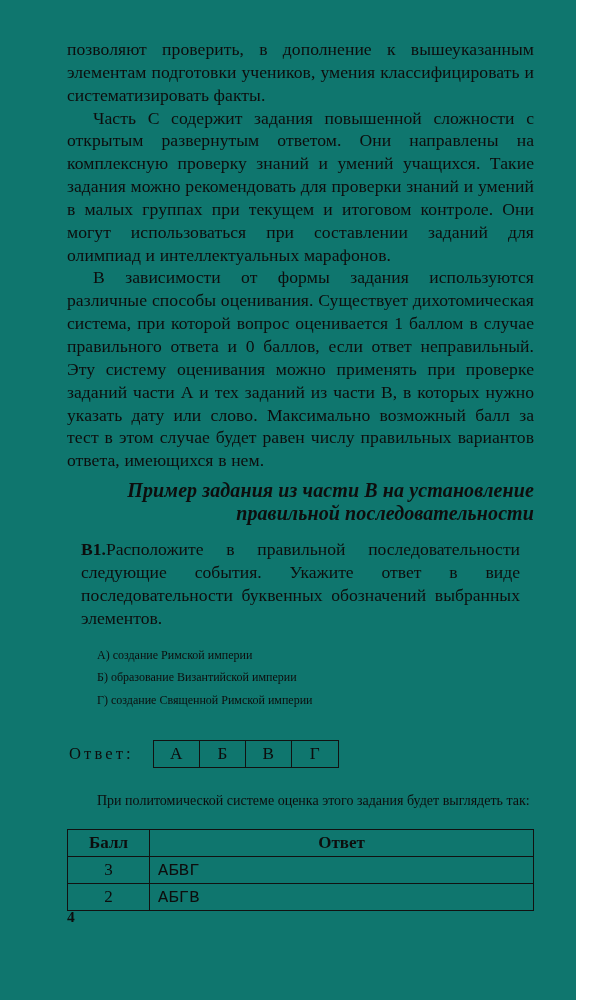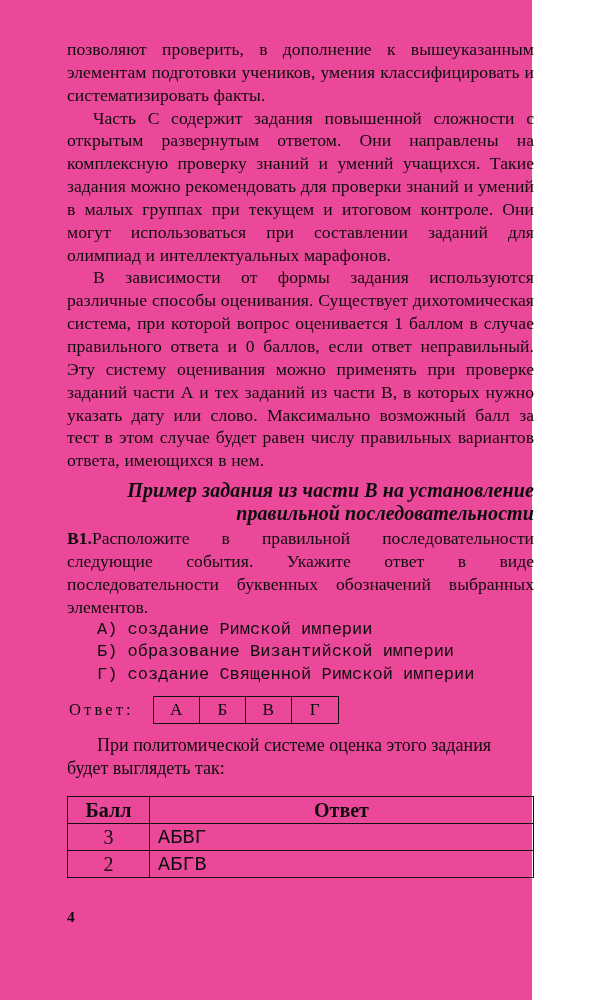--- a/index.html
+++ b/index.html
@@ -17,21 +17,22 @@
     color: #0d0d0d;
     -webkit-font-smoothing: none;
   }
 
   
   .page {
     position: absolute;
     left: 0; top: 0;
     width: 532px;
     height: 1000px;
-    background: #ec4899;
+    background: #0f766e;
+    padding-left: 44px;
   }
 
   
   .textcol {
     position: absolute;
     left: 67px;
     top: 38px;
     width: 467px;
   }
 
@@ -58,47 +59,46 @@
     text-indent: 30px;
     text-align: right;
     letter-spacing: 0.1px;
   }
 
   
   .task {
     margin-top: 3px;
   }
   p.task-text {
-    margin: 0;
+    margin: 14px;
     font-size: 17.6px;
     line-height: 22.85px;
     text-align: justify;
     text-indent: 0;
   }
   .task-num {
     font-weight: bold;
   }
 
   ul.options {
     list-style: none;
     margin: 0;
     padding: 0 0 0 30px;
   }
   ul.options li {
-    font-size: 17px;
+    font-size: 12px;
     line-height: 22.6px;
     white-space: nowrap;
-    font-family: Liberation Mono, monospace;
   }
 
   
   .answer-row {
     display: flex;
     align-items: center;
-    margin-top: 9px;
+    margin-top: 28px;
     height: 30px;
   }
   .answer-label {
     font-size: 16.6px;
     letter-spacing: 3.1px;
     padding-left: 2px;
     white-space: nowrap;
   }
   .answer-grid {
     display: flex;
@@ -112,39 +112,39 @@
     border-right: 1.6px solid #111;
     display: flex;
     align-items: center;
     justify-content: center;
     font-size: 17.2px;
     box-sizing: border-box;
   }
   .answer-cell:last-child { border-right: none; }
 
   p.after-answer {
-    margin: 9px 0 0 0;
-    font-size: 18px;
+    margin: 21px 0 0 0;
+    font-size: 14px;
     line-height: 22.85px;
     text-align: left;
     text-indent: 30px;
   }
 
   
   table.score {
     margin-top: 16px;
     border-collapse: collapse;
     width: 467px;
     table-layout: fixed;
   }
   table.score th,
   table.score td {
     border: 1.5px solid #111;
     height: 26px;
-    font-size: 20px;
+    font-size: 17px;
     padding: 0;
   }
   table.score th.col-score,
   table.score td.col-score {
     width: 81px;
     text-align: center;
   }
   table.score th {
     font-weight: bold;
     text-align: center;

